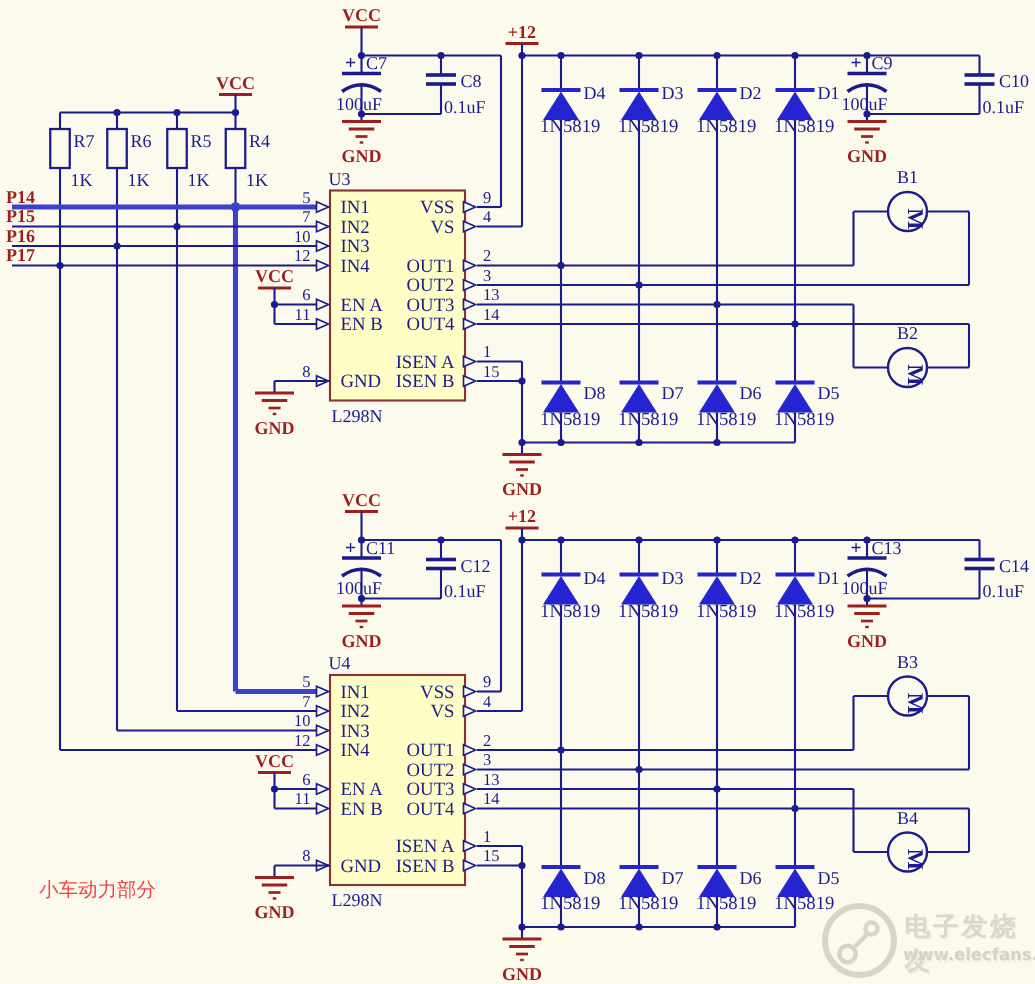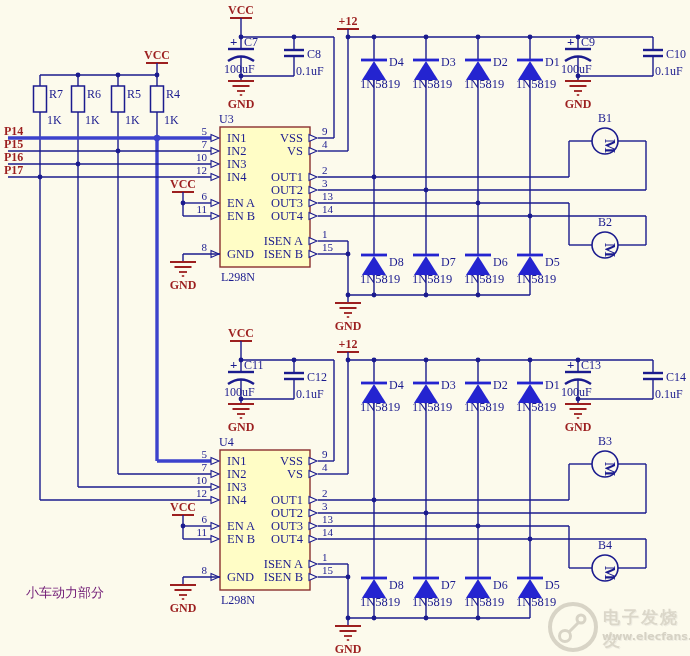--- a/index.html
+++ b/index.html
@@ -1,20 +1,20 @@
 <!DOCTYPE html>
 <html><head>
 <meta charset="utf-8">
 <style>
   html,body{margin:0;padding:0;}
   .stage{position:relative;width:690px;height:656px;background:#fcfaec;overflow:hidden;
          font-family:"Liberation Serif","DejaVu Serif",serif;}
   .stage svg{position:absolute;left:0;top:0;}
   svg text{font-family:"Liberation Serif","DejaVu Serif",serif;}
-  .note{position:absolute;left:26px;top:584px;font-size:13px;color:#701a75;
+  .note{position:absolute;left:26px;top:584px;font-size:13px;color:#ef4444;
         font-family:"DejaVu Sans","Liberation Sans",sans-serif;}
   .wm{position:absolute;left:545px;top:598px;width:145px;height:58px;}
   .wm-logo{position:absolute;left:0;top:2px;}
   .wm-brand{position:absolute;left:58px;top:8px;font-size:17px;font-weight:bold;color:#dbd7c9;
             letter-spacing:2px;font-family:"DejaVu Sans","Liberation Sans",sans-serif;
             text-shadow:1px 1px 0 #efede2;}
   .wm-site{position:absolute;left:57px;top:32px;font-size:11px;font-weight:bold;color:#d6d2c4;
            font-family:"DejaVu Sans","Liberation Sans",sans-serif;text-shadow:1px 1px 0 #efede2;}
 </style>
 </head>

